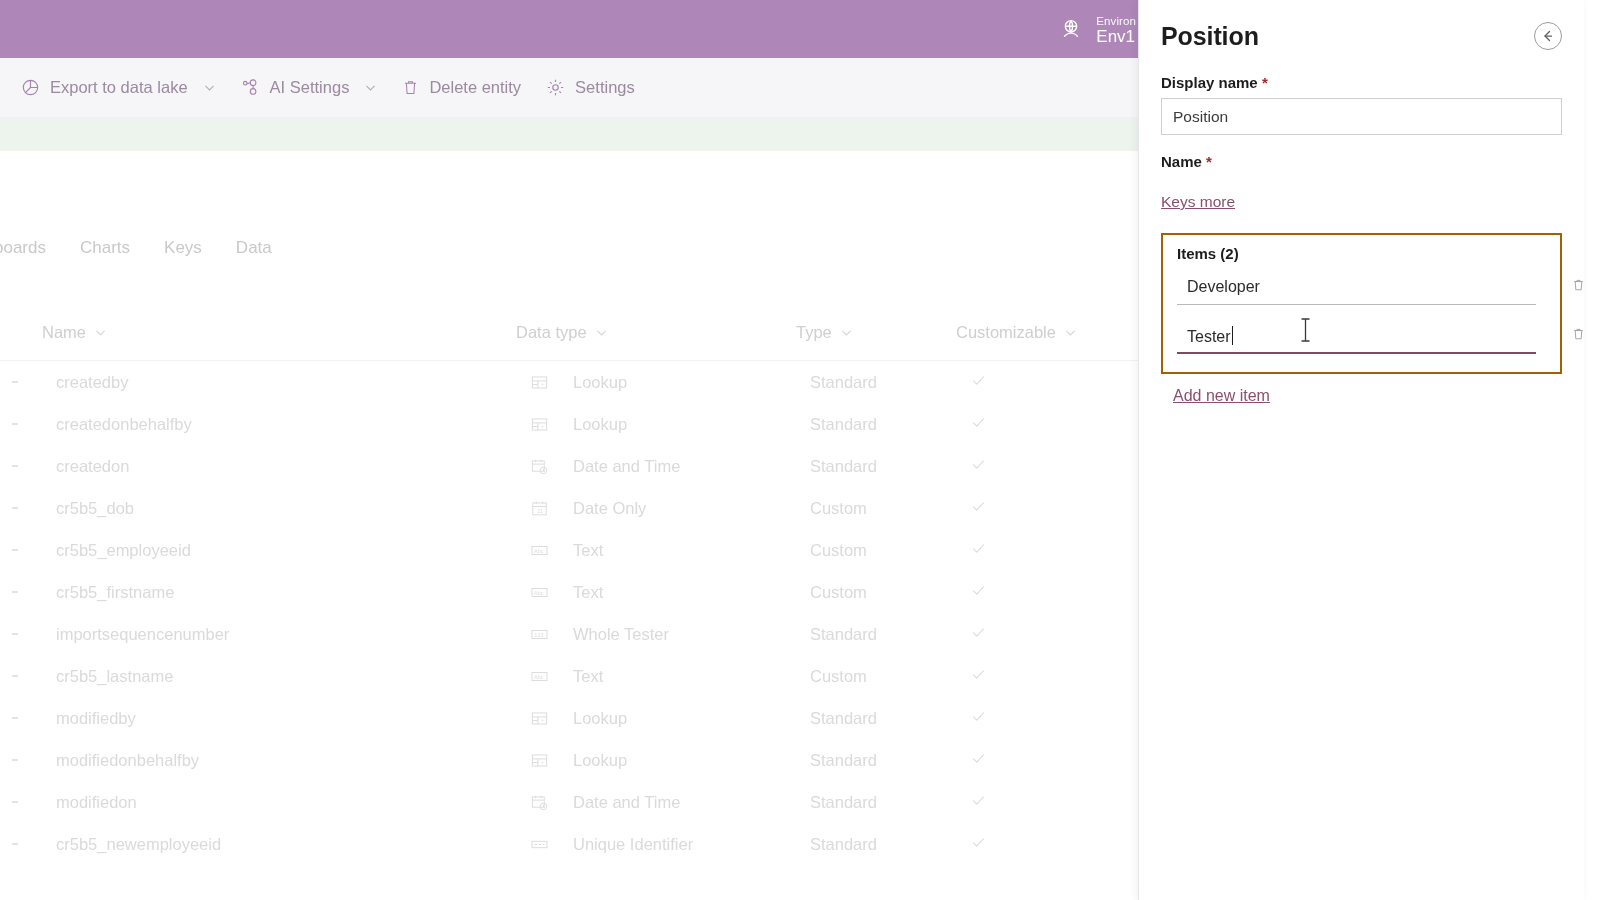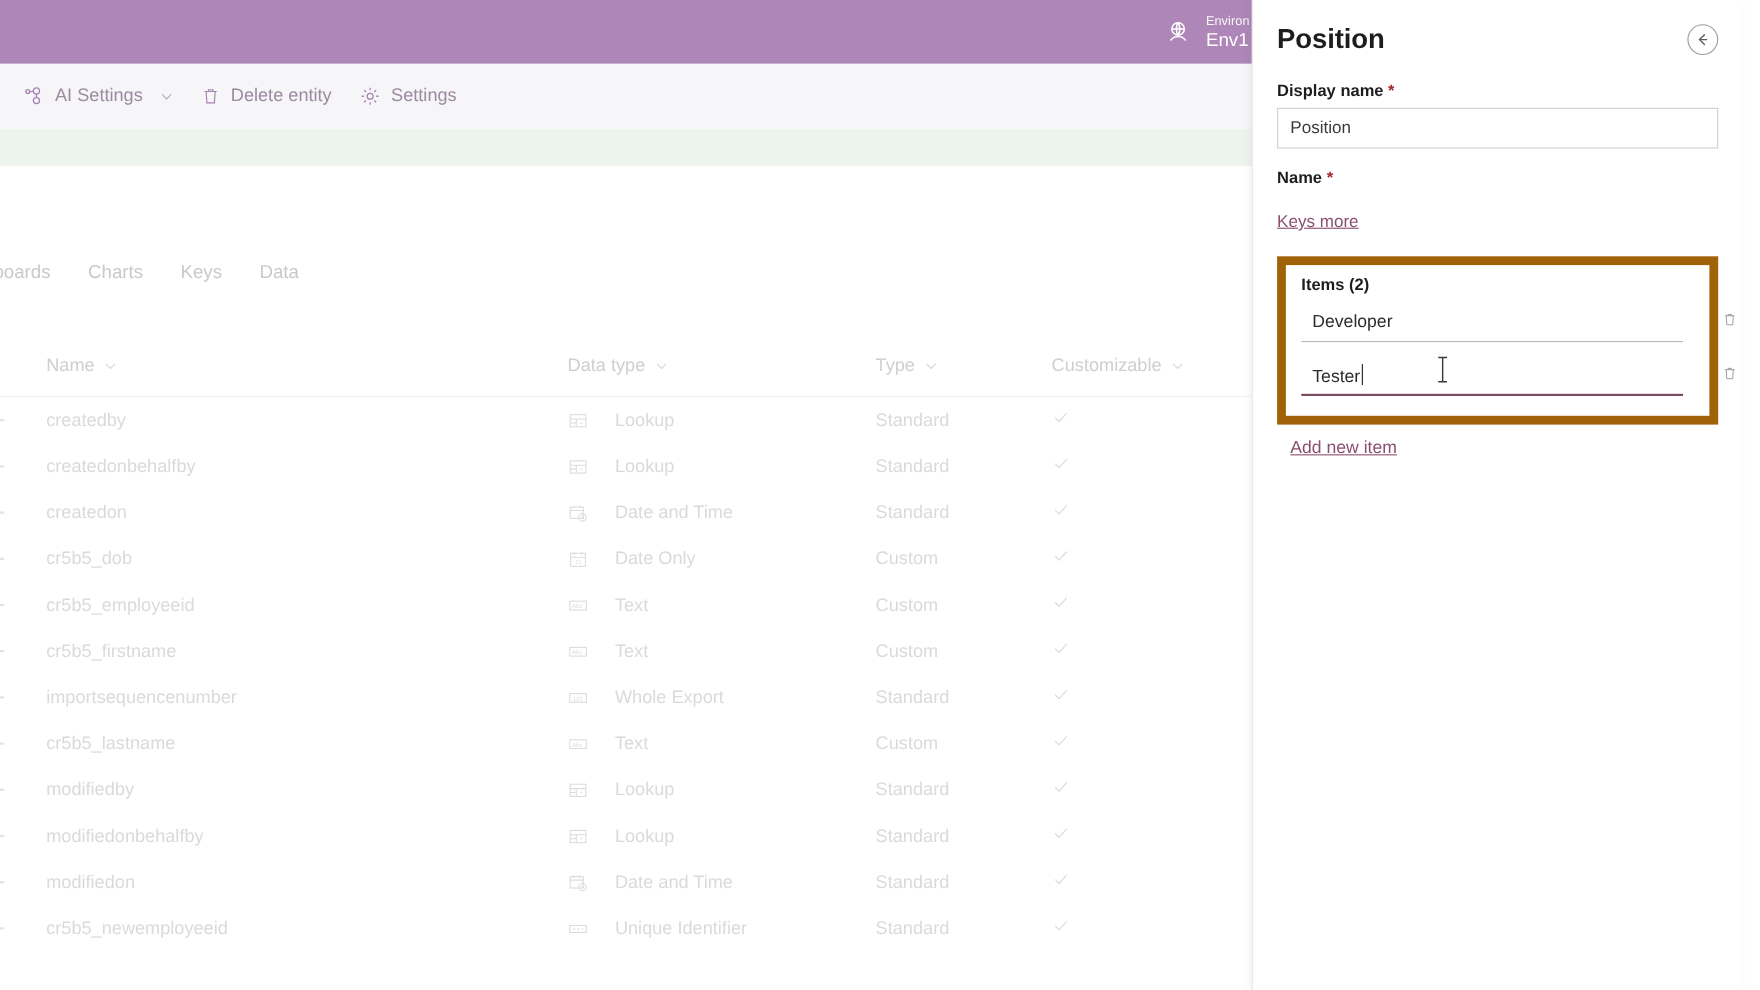--- a/index.html
+++ b/index.html
@@ -85,21 +85,21 @@
 
   .col-sel   { width: 42px; flex: 0 0 42px; }
   .col-name  { width: 474px; flex: 0 0 474px; padding-left: 0px; }
   .col-dtype { width: 280px; flex: 0 0 280px; }
   .col-type  { width: 160px; flex: 0 0 160px; }
   .col-cust  { width: 190px; flex: 0 0 190px; }
 
   .grid-row {
     display: flex; align-items: center;
     height: 42px;
-    color: #dadadc; font-size: 16.5px;
+    color: #dadadc; font-size: 16.5px; padding-left: 14px;
   }
   .row-mark {
     width: 42px; flex: 0 0 42px;
     display: flex; align-items: center;
     padding-left: 0px;
   }
   .row-mark .tick {
     width: 6px; height: 2px; background: #e3e3e5; margin-left: -2px;
   }
   .dtype-cell { display: flex; align-items: center; gap: 24px; }
@@ -159,21 +159,21 @@
   .link {
     display: inline-block;
     margin-top: 16px;
     font-size: 15.5px; color: #8a4f6d;
   }
 
   
   .items-box {
     position: relative;
     margin-top: 22px;
-    border: 8px solid #a16207;
+    border: 2px solid #a16207;
     background: #ffffff;
     padding: 10px 14px 12px 14px;
   }
   .items-title { font-size: 15px; font-weight: 700; color: #1d1d1d; }
   .item-row {
     position: relative;
     height: 49px;
     display: flex; align-items: center;
   }
   .item-underline {
@@ -221,20 +221,35 @@
         </span>
         <span class="env-text">
           <span class="env-label">Environ</span><br>
           <span class="env-name">Env1</span>
         </span>
       </div>
     </div>
 
     <div class="cmdbar">
 
+      <div class="cmd-item">
+        <span class="gl">
+          <svg width="21" height="21" viewBox="0 0 24 24" fill="none" stroke="#a583b0" stroke-width="1.3">
+            <circle cx="12" cy="12" r="8.2"></circle>
+            <path d="M12 4v8h8"></path>
+            <path d="M12 12L6.5 17.5"></path>
+          </svg>
+        </span>
+        <span>Export to data lake</span>
+        <span class="cmd-caret">
+          <svg width="13" height="13" viewBox="0 0 16 16" fill="none" stroke="#b7aabb" stroke-width="1.3">
+              <path d="M3 6l5 5 5-5"></path>
+            </svg>
+        </span>
+      </div>
 
       <div class="cmd-item">
         <span class="gl">
           <svg width="21" height="21" viewBox="0 0 24 24" fill="none" stroke="#a583b0" stroke-width="1.3">
             <circle cx="6" cy="7" r="2"></circle>
             <circle cx="15" cy="6.5" r="3.2"></circle>
             <circle cx="15" cy="16.5" r="3.2"></circle>
             <path d="M8 7.6l3.9-1M15 9.7v3.6"></path>
           </svg>
         </span>
@@ -451,21 +466,21 @@
               <span class="tick"></span>
             </div>
             <div class="col-name">importsequencenumber</div>
             <div class="col-dtype dtype-cell">
               <span class="dtype-icon">
                 <svg width="19" height="19" viewBox="0 0 24 24" fill="none" stroke="#dcdcde" stroke-width="1.25">
                   <rect x="2.5" y="7" width="19" height="10"></rect>
                   <text x="5.5" y="15" font-size="7" fill="#dcdcde" stroke="none">123</text>
                 </svg>
               </span>
-              <span>Whole Export</span>
+              <span>Whole Tester</span>
             </div>
             <div class="col-type">Standard</div>
             <div class="col-cust cust-cell">
               <span><svg width="17" height="17" viewBox="0 0 24 24" fill="none" stroke="#dcdcde" stroke-width="1.6" stroke-linecap="round" stroke-linejoin="round">
                   <path d="M5 12.6l4.6 4.6L19 6.8"></path>
                 </svg></span>
             </div>
           </div>
           <div class="grid-row">
             <div class="row-mark">

